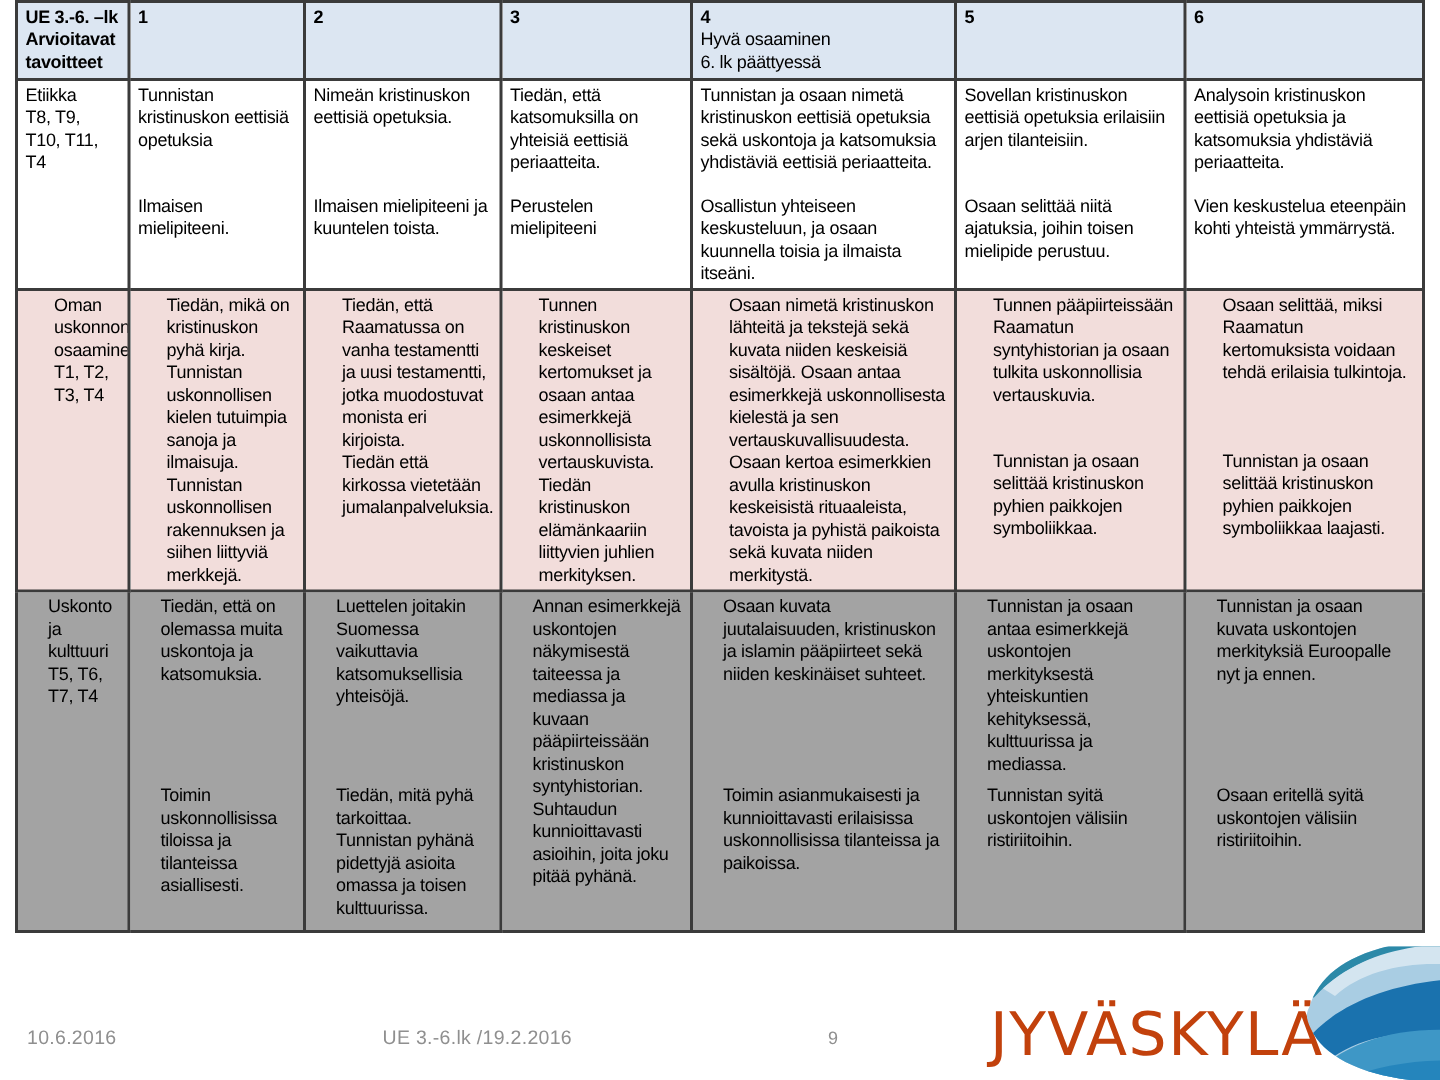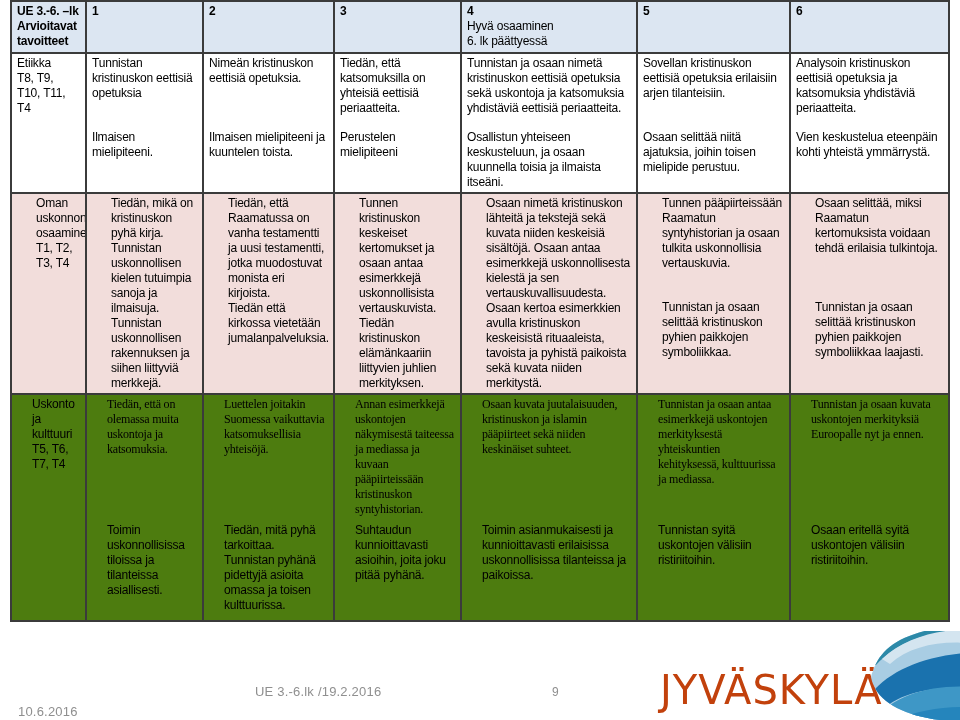--- a/index.html
+++ b/index.html
@@ -31,35 +31,35 @@
     overflow: hidden;
   }
   .assessment thead th {
     background: #dce6f2;
     font-weight: bold;
     height: 46px;
   }
   .assessment thead th .sub { font-weight: normal; }
   tr.r0 > td { background: #ffffff; height: 132px; }
   tr.r1 > td { background: #f2dddb; height: 192px; padding-left: 24px; }
-  tr.r2 > td { background: #4d7c0f; height: 221px; padding-left: 20px; }
+  tr.r2 > td { background: #a3a3a3; height: 221px; padding-left: 20px; }
   .assessment p { margin: 0; }
   tr.r0 .p1 { min-height: 74px; }
   tr.r1 .p1 { min-height: 104px; }
-  tr.r2 .p1 { min-height: 126px; font-family: Liberation Serif, serif; }
+  tr.r2 .p1 { min-height: 126px; }
   td.rowhead div { margin: 0; }
 
   
   .footer-text {
     position: absolute;
     color: #8f8f8f;
     font-size: 13px;
     letter-spacing: 0.2px;
   }
-  #footer-date   { left: 18px;  top: 704px; }
+  #footer-date   { left: 18px;  top: 684px; }
   #footer-doc    { left: 255px; top: 684px; }
   #footer-page   { left: 552px; top: 685px; font-size: 12px; }
 
   
   #logo-wordmark {
     position: absolute;
     left: 660px; top: 667px;
     font-family: "DejaVu Sans", sans-serif;
     font-size: 40px;
     font-weight: 500;

